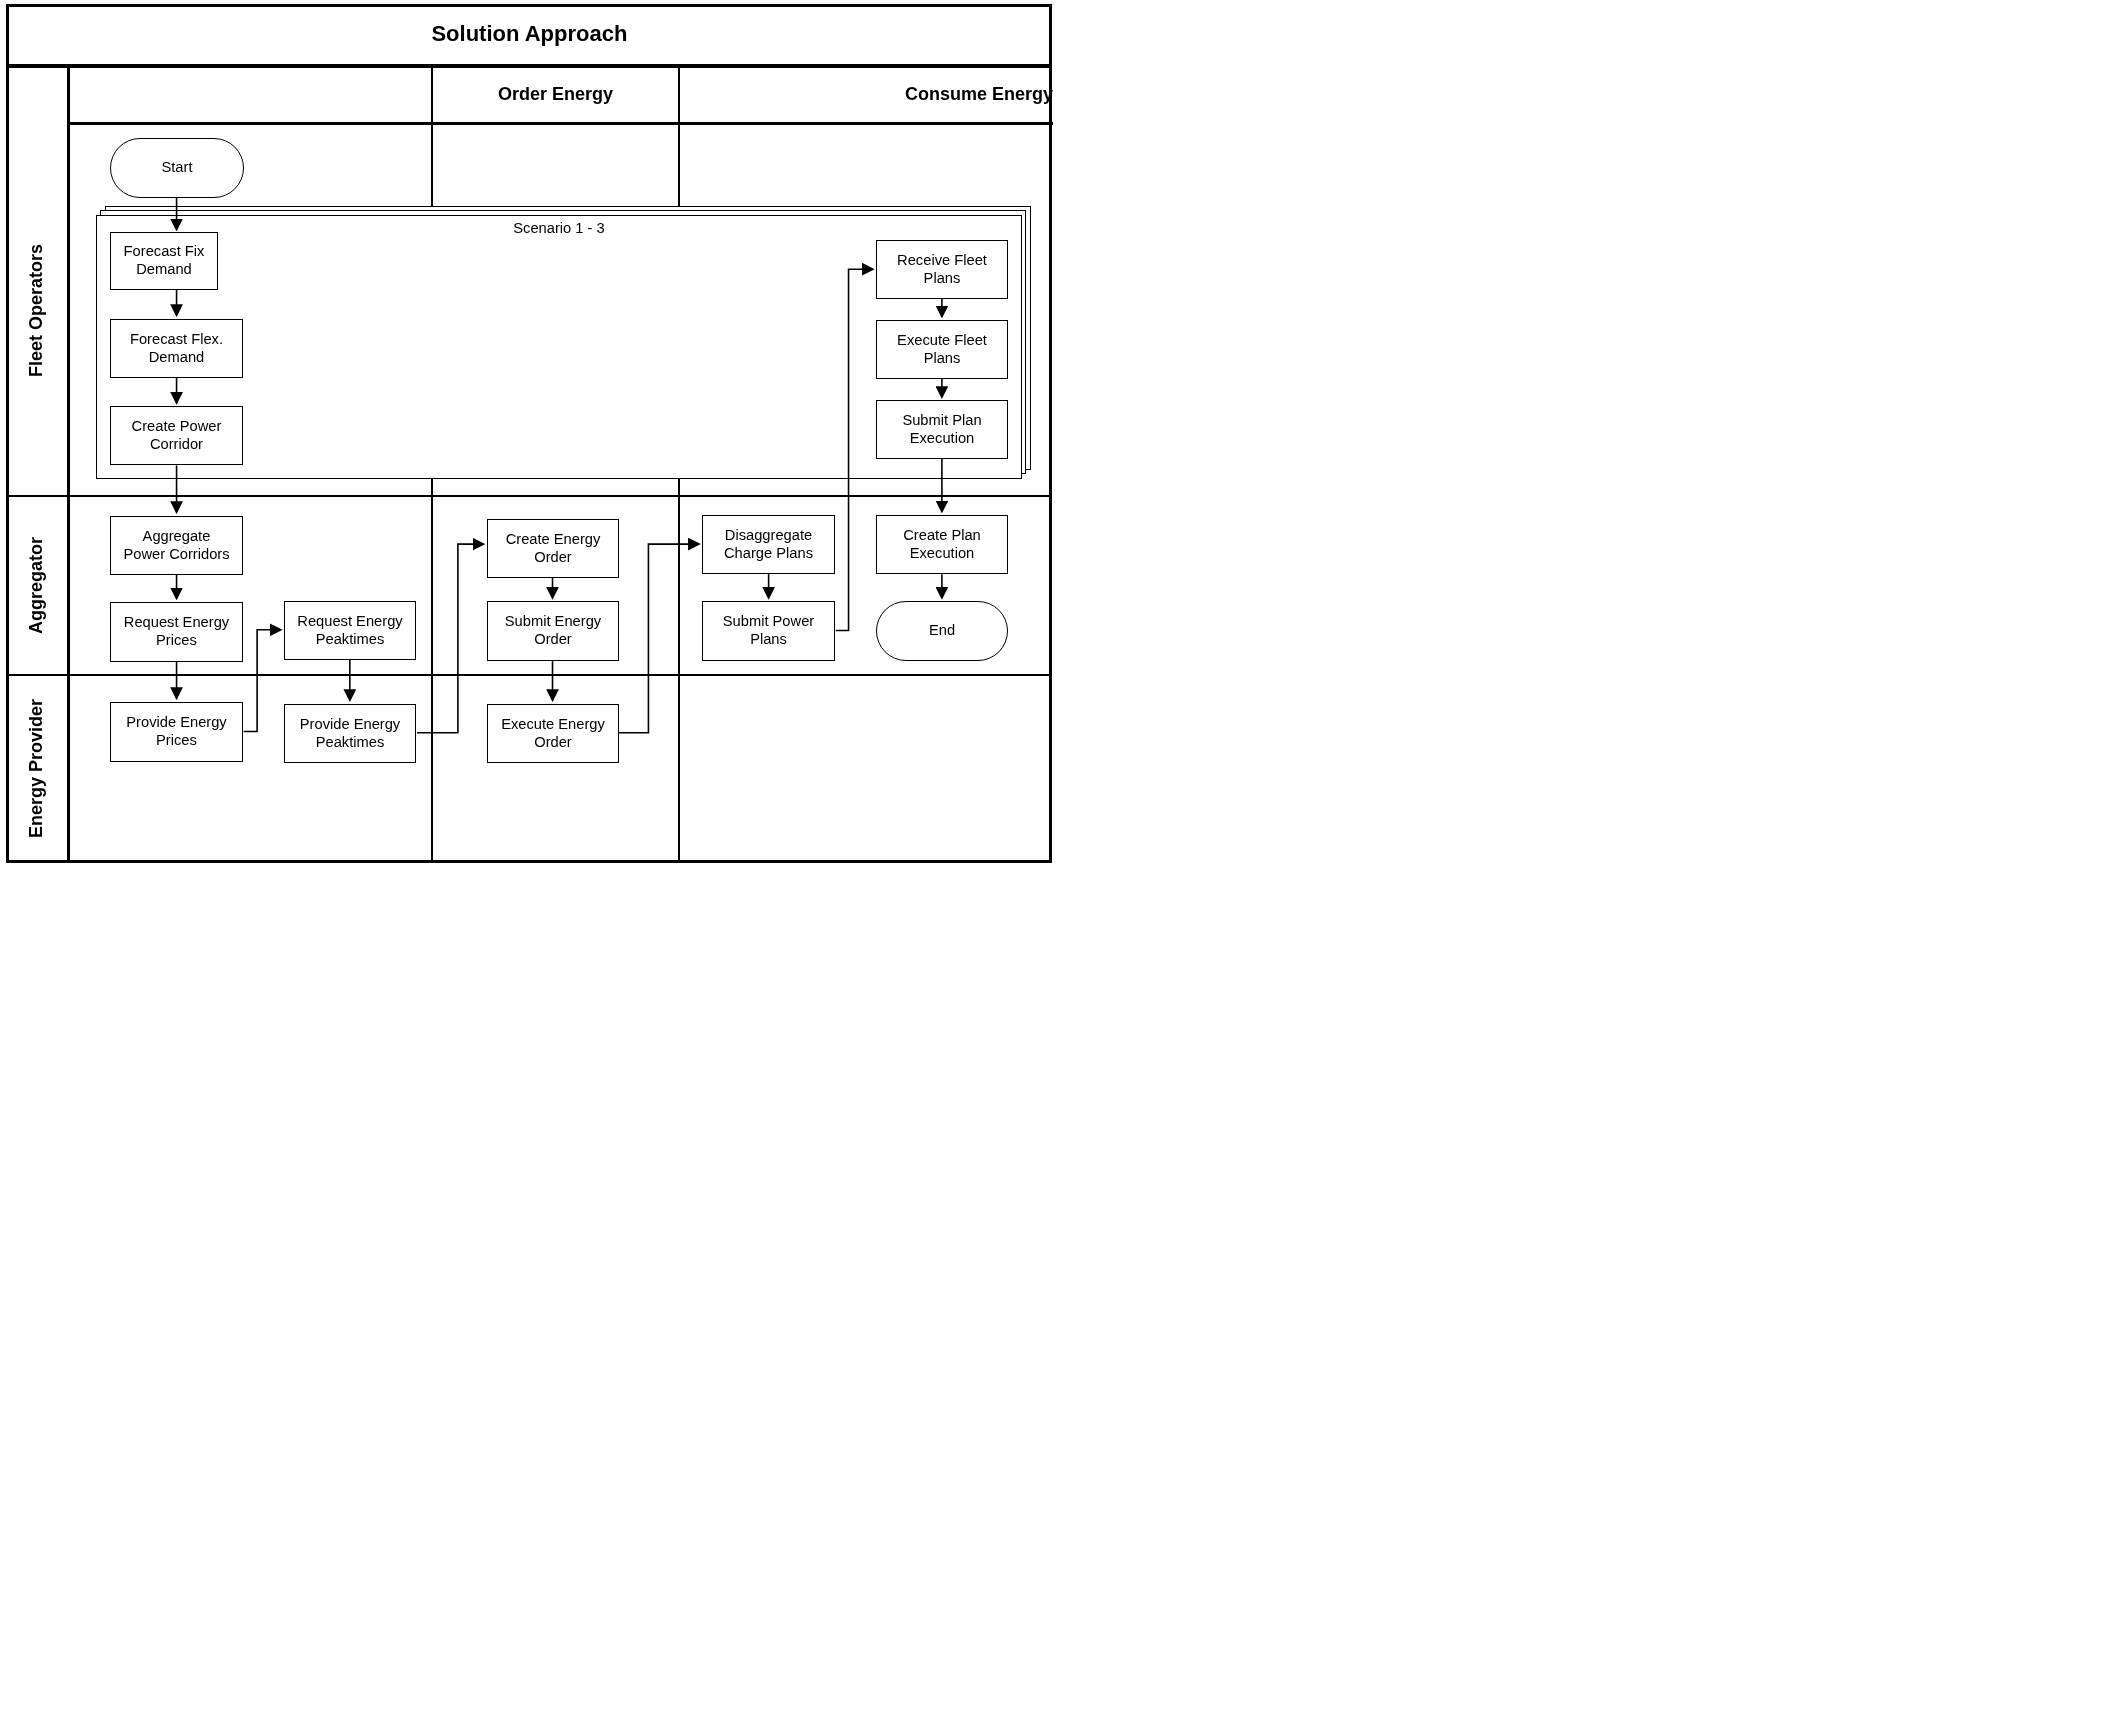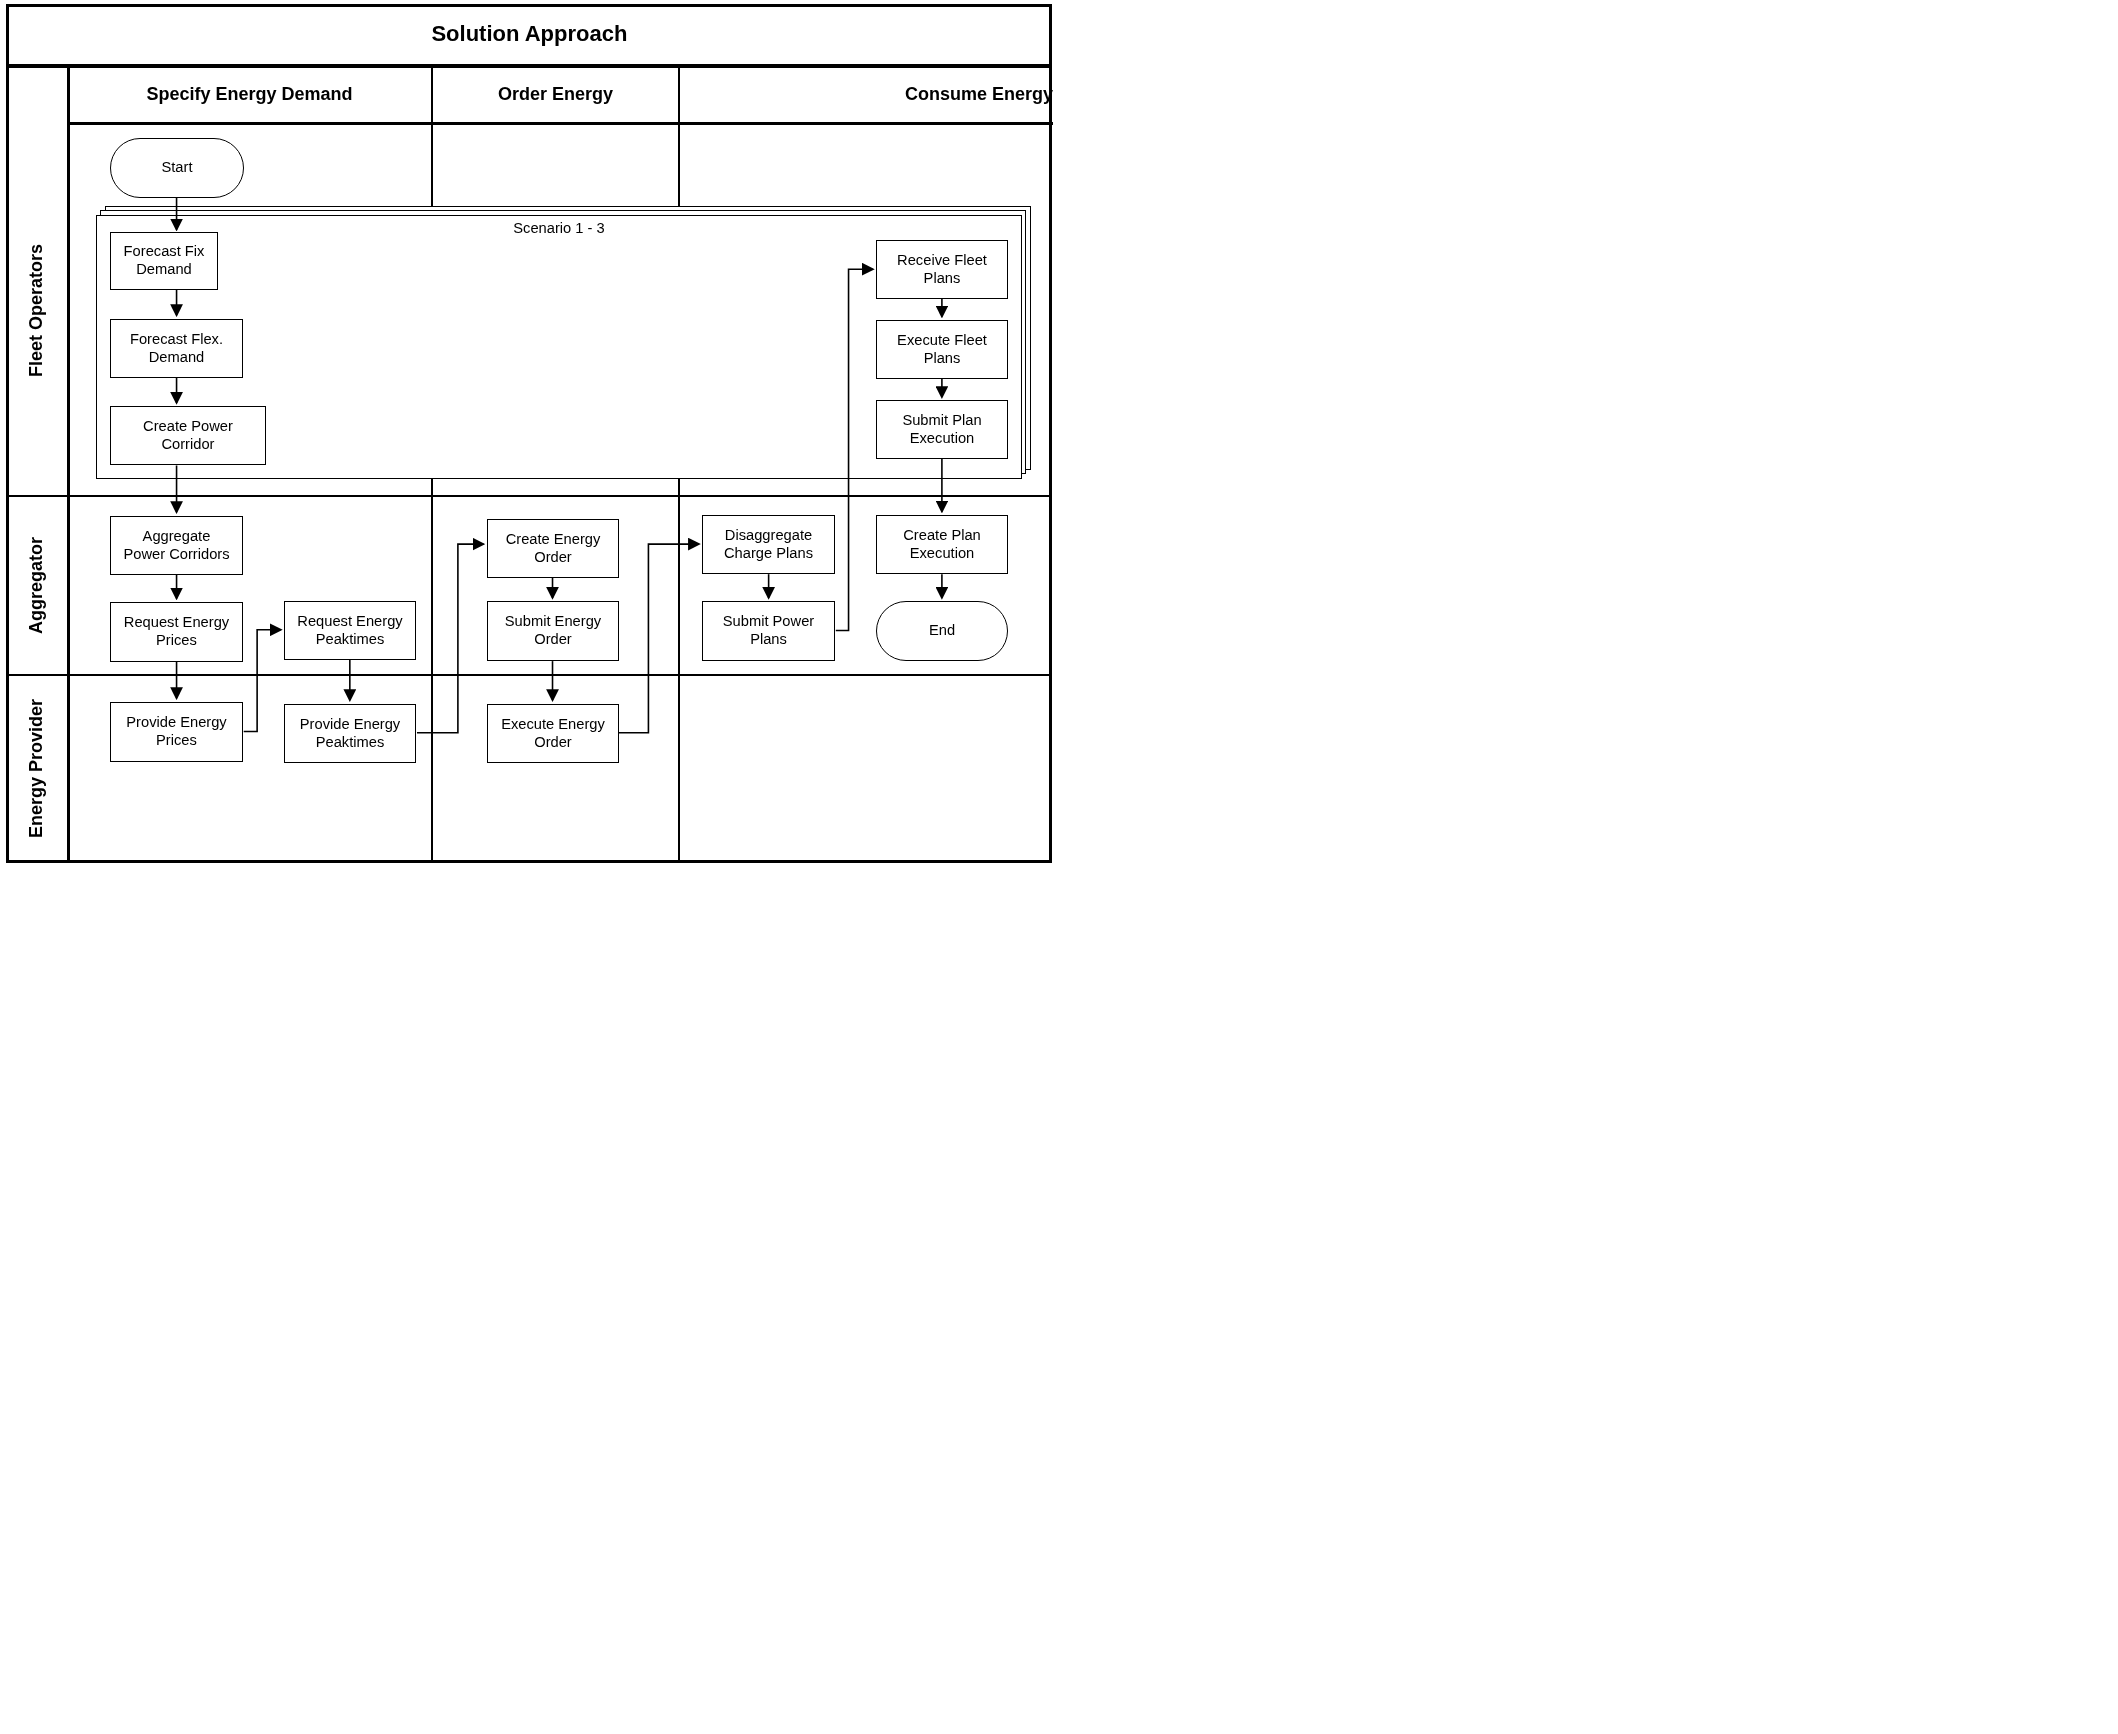--- a/index.html
+++ b/index.html
@@ -73,23 +73,20 @@
   <div class="abs hline" style="left:6.4px; top:64px; width:1046px; height:3.8px;"></div>
   <div class="abs hline" style="left:68px; top:122px; width:985px; height:3.2px;"></div>
   <div class="abs vline" style="left:67px; top:64px; width:2.6px; height:799px;"></div>
   <div class="abs vline" style="left:431px; top:64px; width:1.9px; height:799px;"></div>
   <div class="abs vline" style="left:678px; top:64px; width:1.9px; height:799px;"></div>
   <div class="abs hline" style="left:6.4px; top:495px; width:1046px; height:1.9px;"></div>
   <div class="abs hline" style="left:6.4px; top:674px; width:1046px; height:1.9px;"></div>
 
   <div class="abs title-cell">
       <span>Solution Approach</span>
-    </div>
-  <div class="abs header-cell" style="left:68px; width:363px;">
-      <span>Specify Energy Demand</span>
     </div>
   <div class="abs header-cell" style="left:433px; width:245px;">
       <span>Order Energy</span>
     </div>
   <div class="abs header-cell" style="left:680px; width:373px;justify-content:flex-end;">
       <span>Consume Energy</span>
     </div>
 
   <div class="abs lane-cell" style="top:125px; height:370px;">
       <span>Fleet Operators</span>
@@ -138,21 +135,21 @@
       <span class="node-label">Start</span>
     </div>
   <div class="abs node" style="left:110px; top:232px; width:108px; height:58px;">
       <span class="node-label">Forecast Fix
 Demand</span>
     </div>
   <div class="abs node" style="left:110px; top:319px; width:133px; height:59px;">
       <span class="node-label">Forecast Flex.
 Demand</span>
     </div>
-  <div class="abs node" style="left:110px; top:406px; width:156px; height:59px;">
+  <div class="abs node" style="left:110px; top:406px; width:133px; height:59px;">
       <span class="node-label">Create Power
 Corridor</span>
     </div>
 
   <div class="abs node" style="left:876px; top:240px; width:132px; height:59px;">
       <span class="node-label">Receive Fleet
 Plans</span>
     </div>
   <div class="abs node" style="left:876px; top:320px; width:132px; height:59px;">
       <span class="node-label">Execute Fleet

